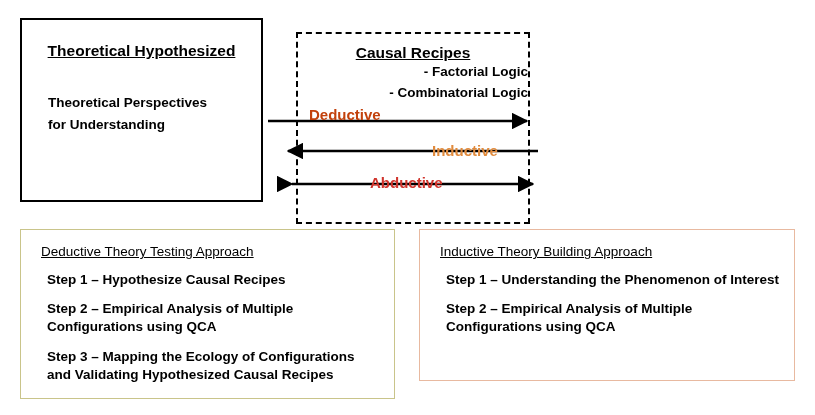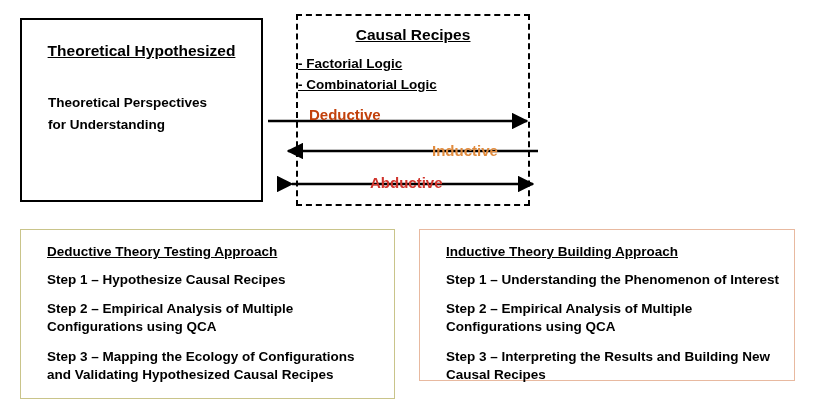--- a/index.html
+++ b/index.html
@@ -37,25 +37,24 @@
   }
   #right-box {
     left: 539px;
     top: 18px;
     width: 256px;
     height: 184px;
     border: 2px solid #000000;
   }
   #center-box {
     left: 296px;
-    top: 14px;
+    top: 32px;
     width: 234px;
     height: 192px;
     border: 2px dashed #000000;
-    text-decoration: underline;
   }
 
   .box-title {
     font-weight: bold;
     font-size: 15.5px;
     text-align: center;
     text-decoration: underline;
     margin-top: 22px;
   }
   #left-box .box-title { margin-top: 22px; }
@@ -82,22 +81,21 @@
 
   
   .center-title {
     font-weight: bold;
     font-size: 15.5px;
     text-align: center;
     text-decoration: underline;
     margin-top: 10px;
   }
   .center-list {
-    margin-top: 10px;
-    text-align: left;
+    text-align: right;
     font-weight: bold;
     font-size: 13.5px;
     line-height: 1.55;
   }
 
   
   .arrow-label {
     position: absolute;
     font-weight: bold;
     font-size: 15px;
@@ -142,24 +140,24 @@
     border: 1.5px solid #c9c48a;
   }
   #inductive-panel {
     left: 419px;
     top: 229px;
     width: 376px;
     height: 152px;
     border: 1.5px solid #e8b9a0;
   }
   .panel-title {
-    font-weight: bold;
+    font-weight: normal;
     font-size: 13.5px;
     text-decoration: underline;
-    margin: 2px 0 12px 12px;
+    margin: 2px 0 12px 6px;
   }
   .panel-step {
     font-weight: bold;
     font-size: 13.5px;
     line-height: 1.35;
     margin: 0 0 11px 12px;
   }
 </style>
 </head>
 <body>
@@ -214,16 +212,15 @@
     <div class="panel-title">Deductive Theory Testing Approach</div>
     <div class="panel-step">Step 1 – Hypothesize Causal Recipes</div>
     <div class="panel-step">Step 2 – Empirical Analysis of Multiple Configurations using QCA</div>
     <div class="panel-step">Step 3 – Mapping the Ecology of Configurations and Validating Hypothesized Causal Recipes</div>
   </div>
 
   <div class="panel" id="inductive-panel">
     <div class="panel-title">Inductive Theory Building Approach</div>
     <div class="panel-step">Step 1 – Understanding the Phenomenon of Interest</div>
     <div class="panel-step">Step 2 – Empirical Analysis of Multiple Configurations using QCA</div>
-    <div class="panel-step">Step 3 – Interpreting the Results and Building New Causal Recipes</div>
   </div>
 
 </div>
 
 </body></html>

